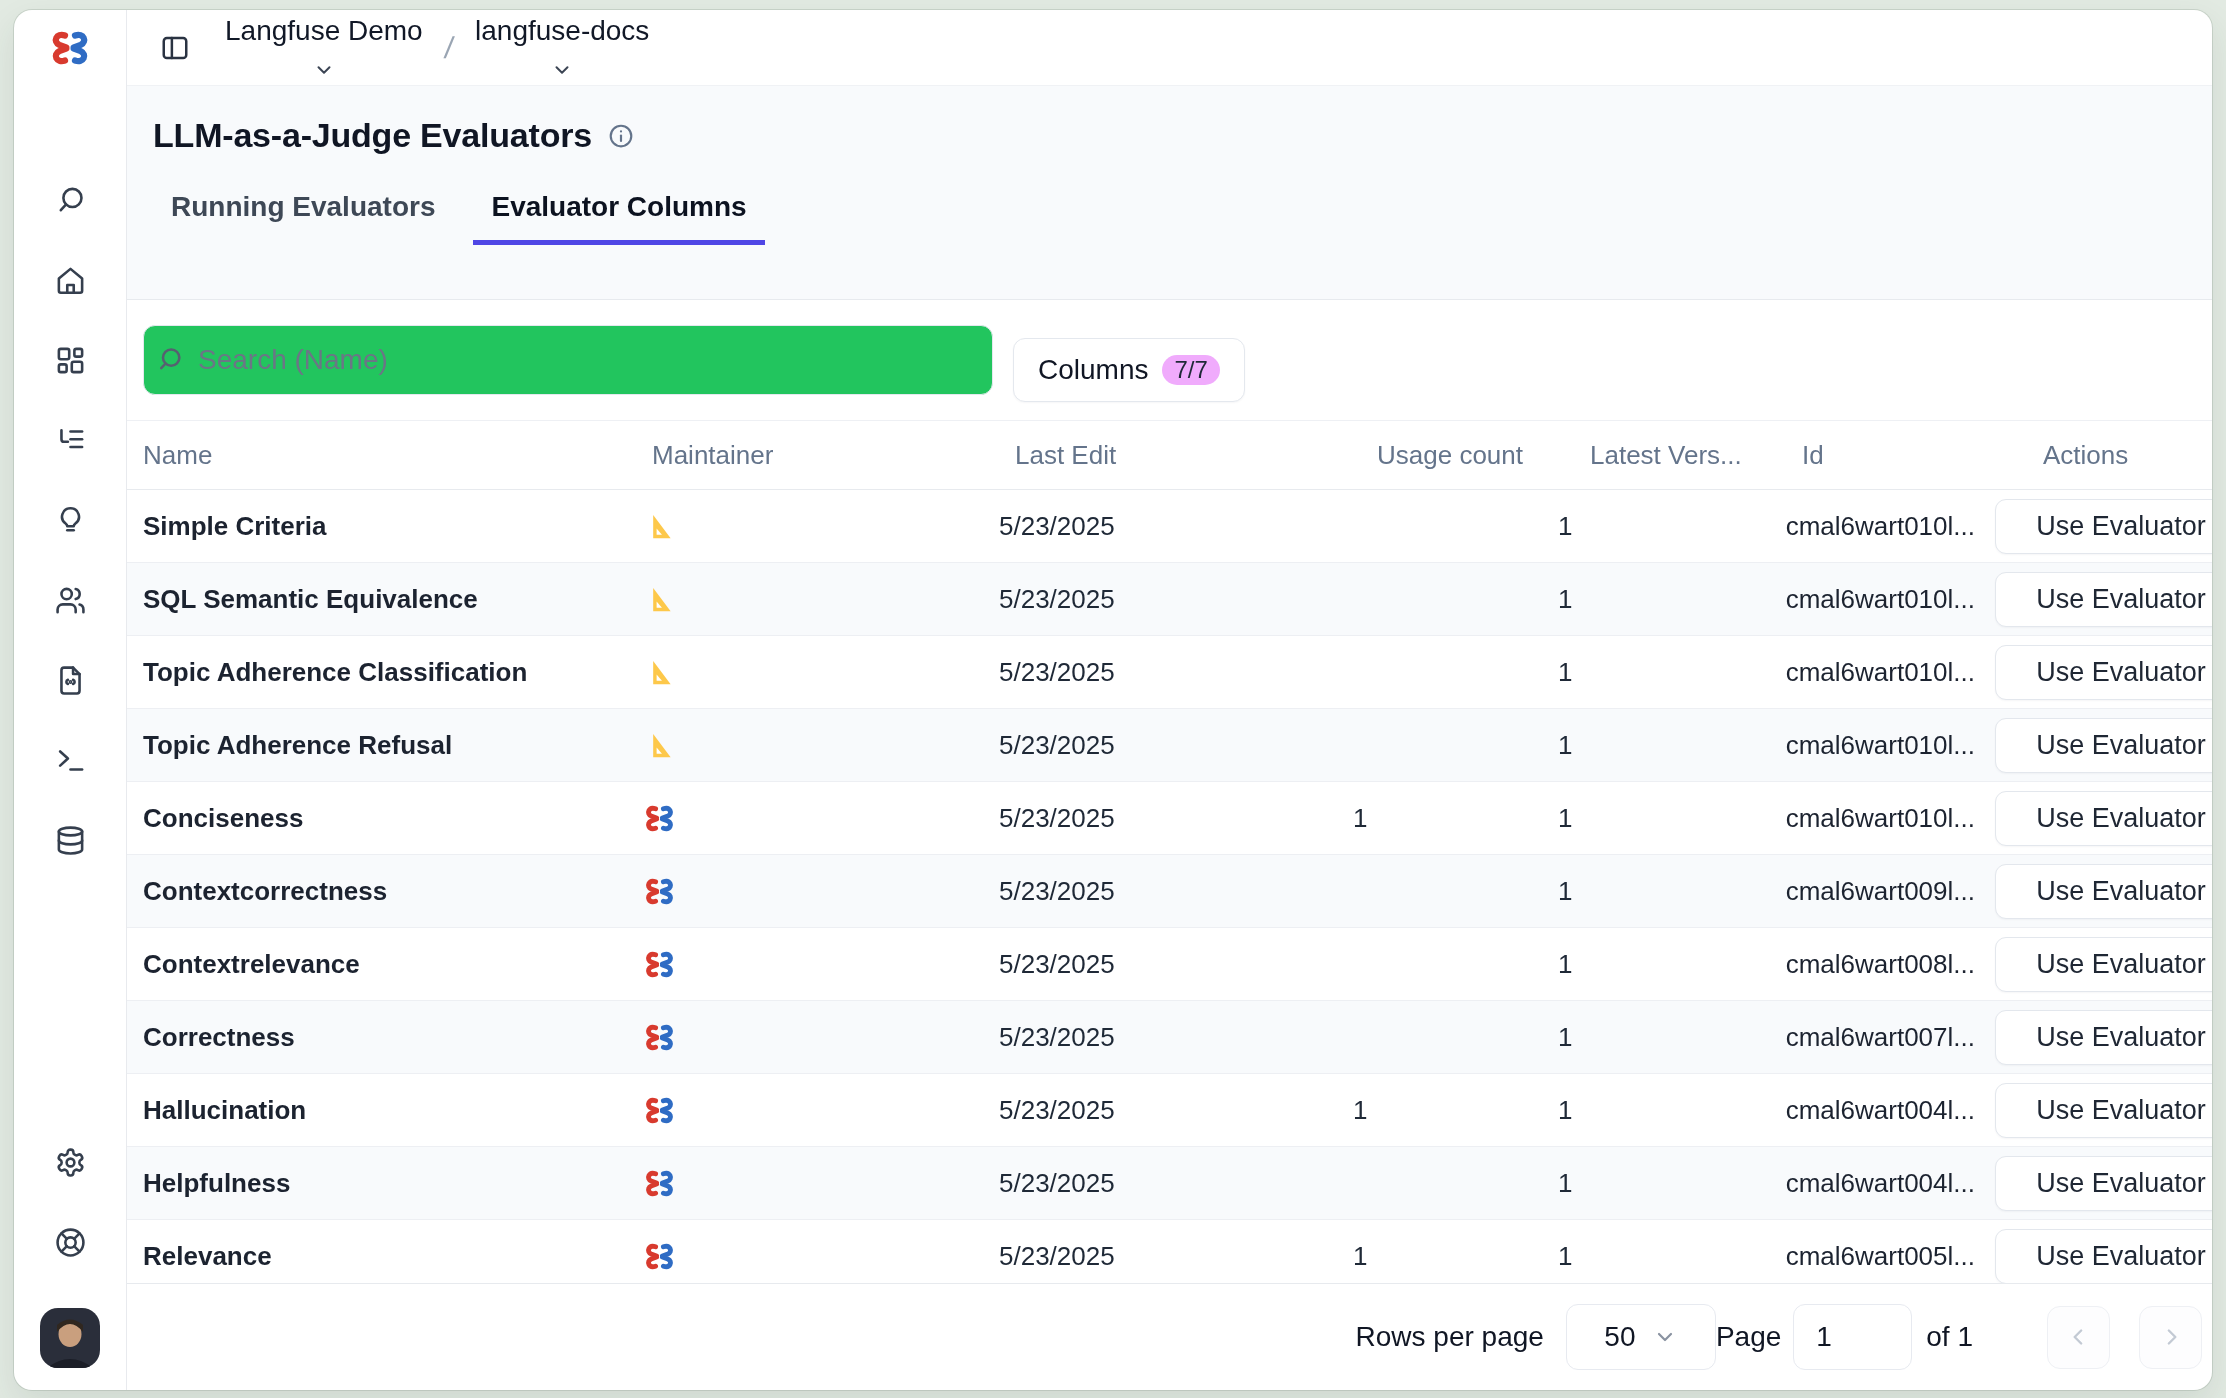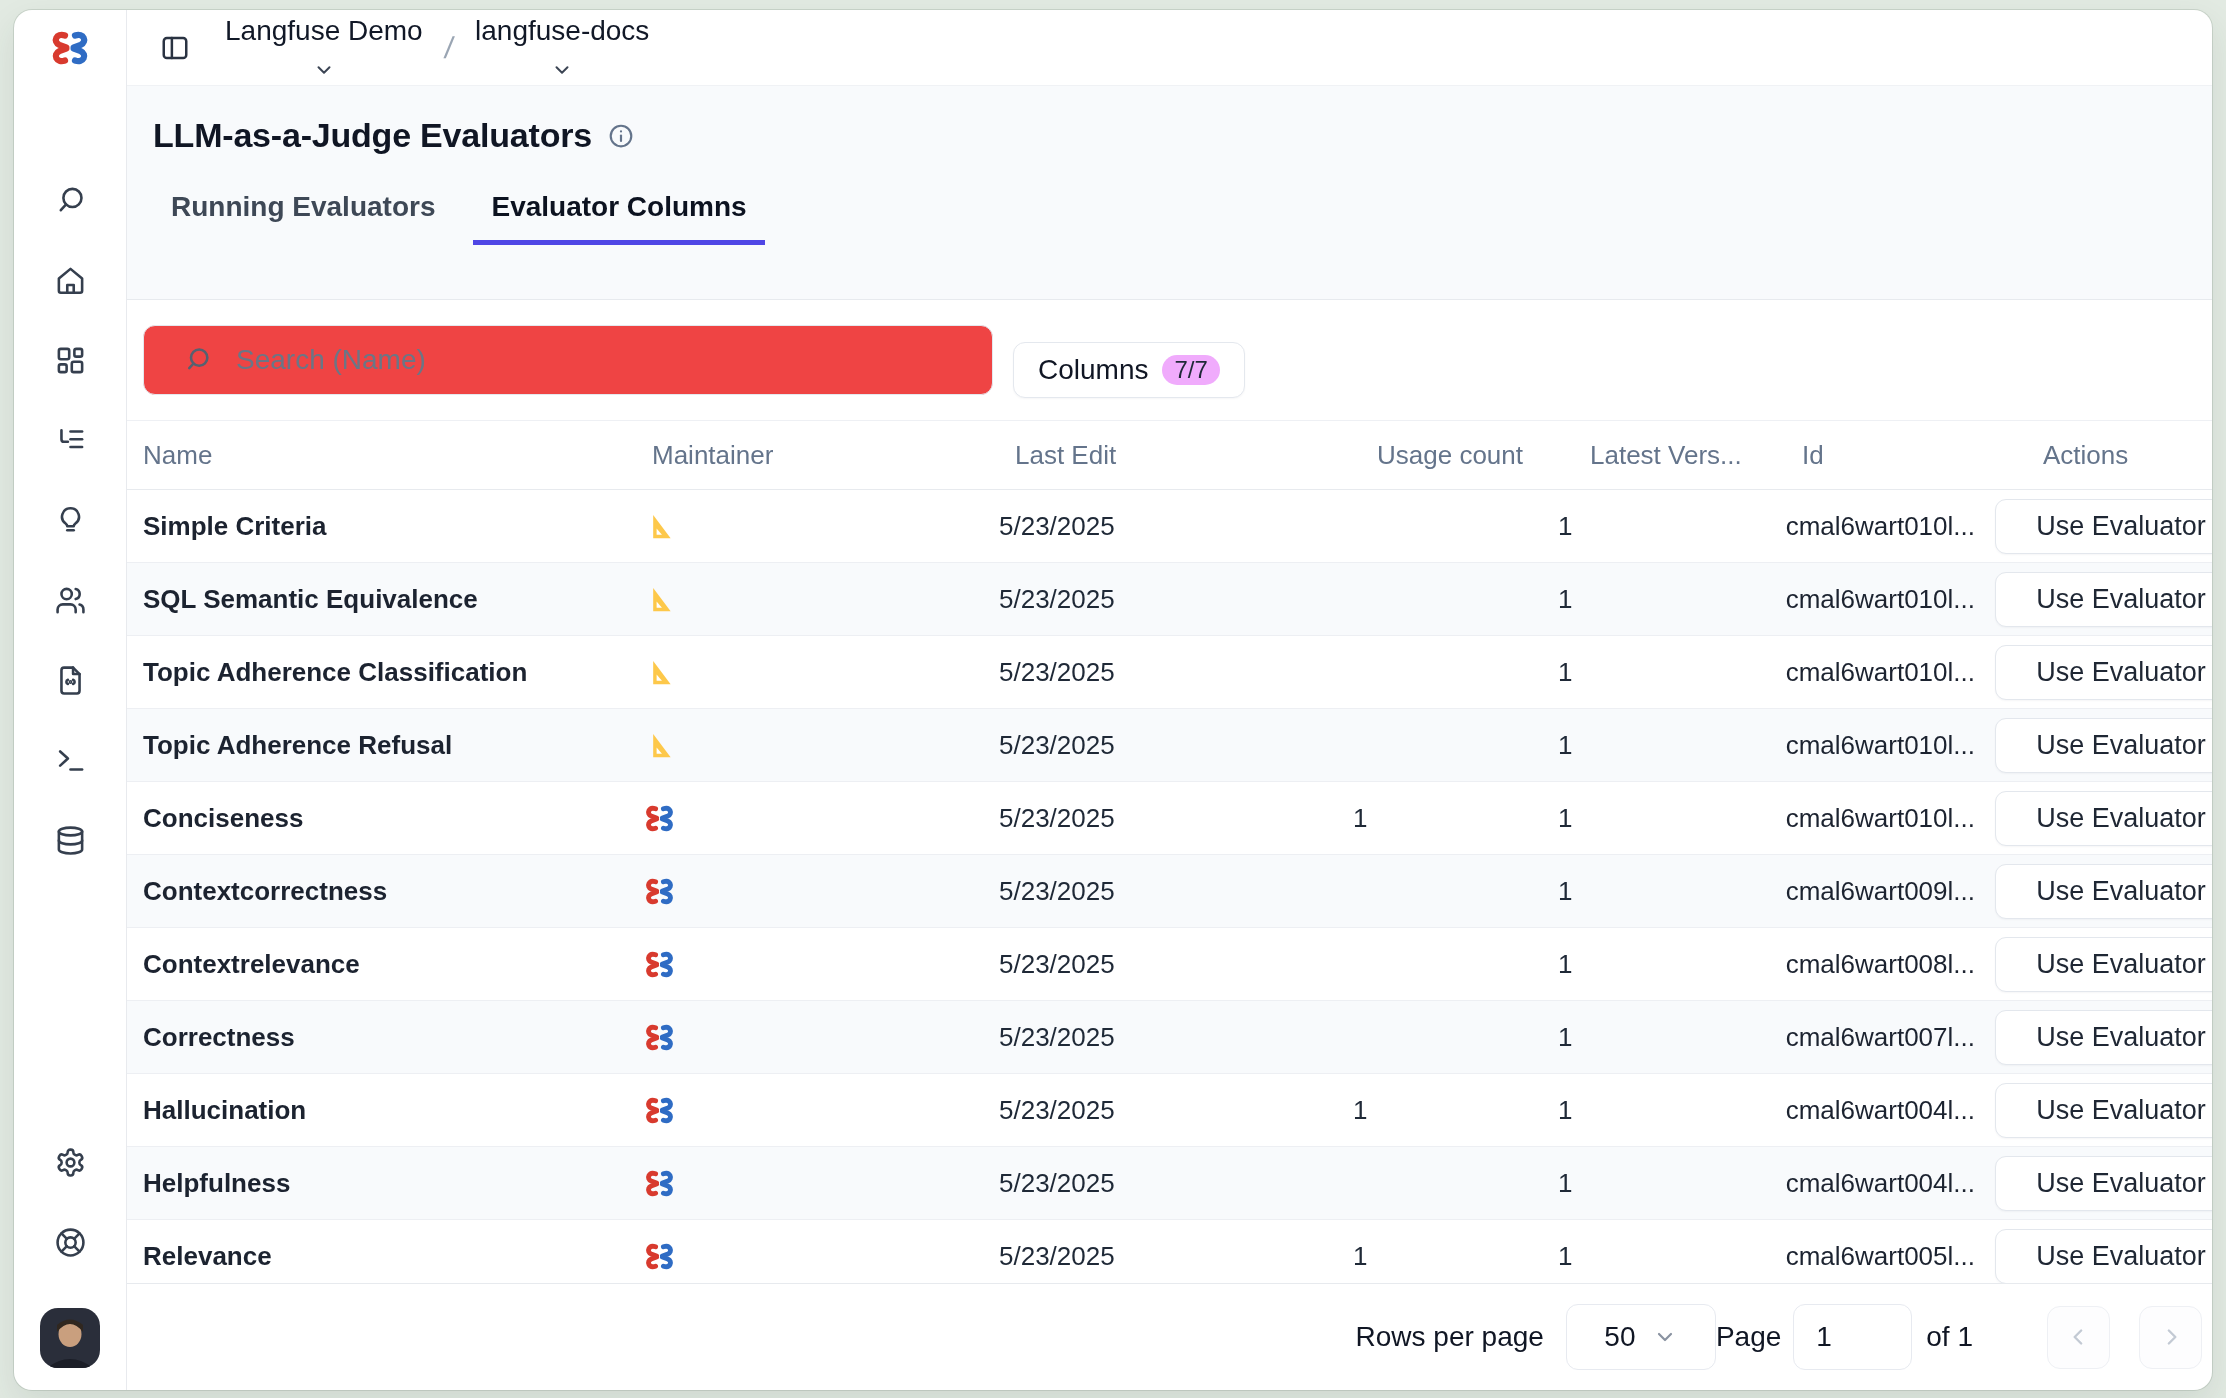--- a/index.html
+++ b/index.html
@@ -52,27 +52,27 @@
   }
   .btn-primary .plus { font-size: 34px; font-weight: 400; line-height: 1; }
   .tabs { margin-top: 36px; display: flex; gap: 20px; }
   .tab { font-size: 28px; font-weight: 700; color: #3e4856; padding: 0 18px 17px 18px; cursor: pointer; border-bottom: 5px solid transparent; }
   .tab.active { color: #0c1220; border-bottom-color: #4f46e5; }
 
   
   .toolbar { flex: 0 0 120px; display: flex; align-items: center; padding-left: 16px; gap: 20px; }
   .searchbox {
     width: 850px; height: 70px; border: 1px solid #e4e8ee; border-radius: 12px; display: flex; align-items: center;
-    padding: 0 40px; gap: 24px; background: #ef4444;
+    padding: 0 12px; gap: 14px; background: #22c55e;
   }
   .searchbox svg { width: 28px; height: 28px; stroke: #566170; fill: none; stroke-width: 2.2; stroke-linecap: round; }
   .searchbox input { border: none; outline: none; flex: 1; font-size: 28px; font-family: inherit; color: #101624; background: transparent; }
   .searchbox input::placeholder { color: #6b7686; }
   .columns-btn {
-    height: 56px; border: 1px solid #e4e8ee; border-radius: 12px; background: #fff; display: flex; align-items: center;
+    height: 64px; border: 1px solid #e4e8ee; border-radius: 12px; background: #fff; display: flex; align-items: center;
     gap: 14px; padding: 0 24px; font-size: 28px; font-weight: 500; color: #101624; cursor: pointer; font-family: inherit;
     box-shadow: 0 1px 2px rgba(15,23,42,.04);
     margin-top: 19px;
   }
   .columns-badge { background: #f0abfc; border-radius: 17px; padding: 1px 12px; font-size: 24px; font-weight: 500; color: #1f2937; }
 
   
   .grid-cols { display: grid; grid-template-columns: 501px 355px 354px 205px 204px 215px 1fr; align-items: center; padding-left: 16px; }
   .thead { flex: 0 0 70px; border-top: 1px solid #eef0f4; border-bottom: 1px solid #e7eaee; color: #64748b; font-size: 26px; font-weight: 400; gap: 8px; }
   .thead .h-id { padding-left: 0; }

